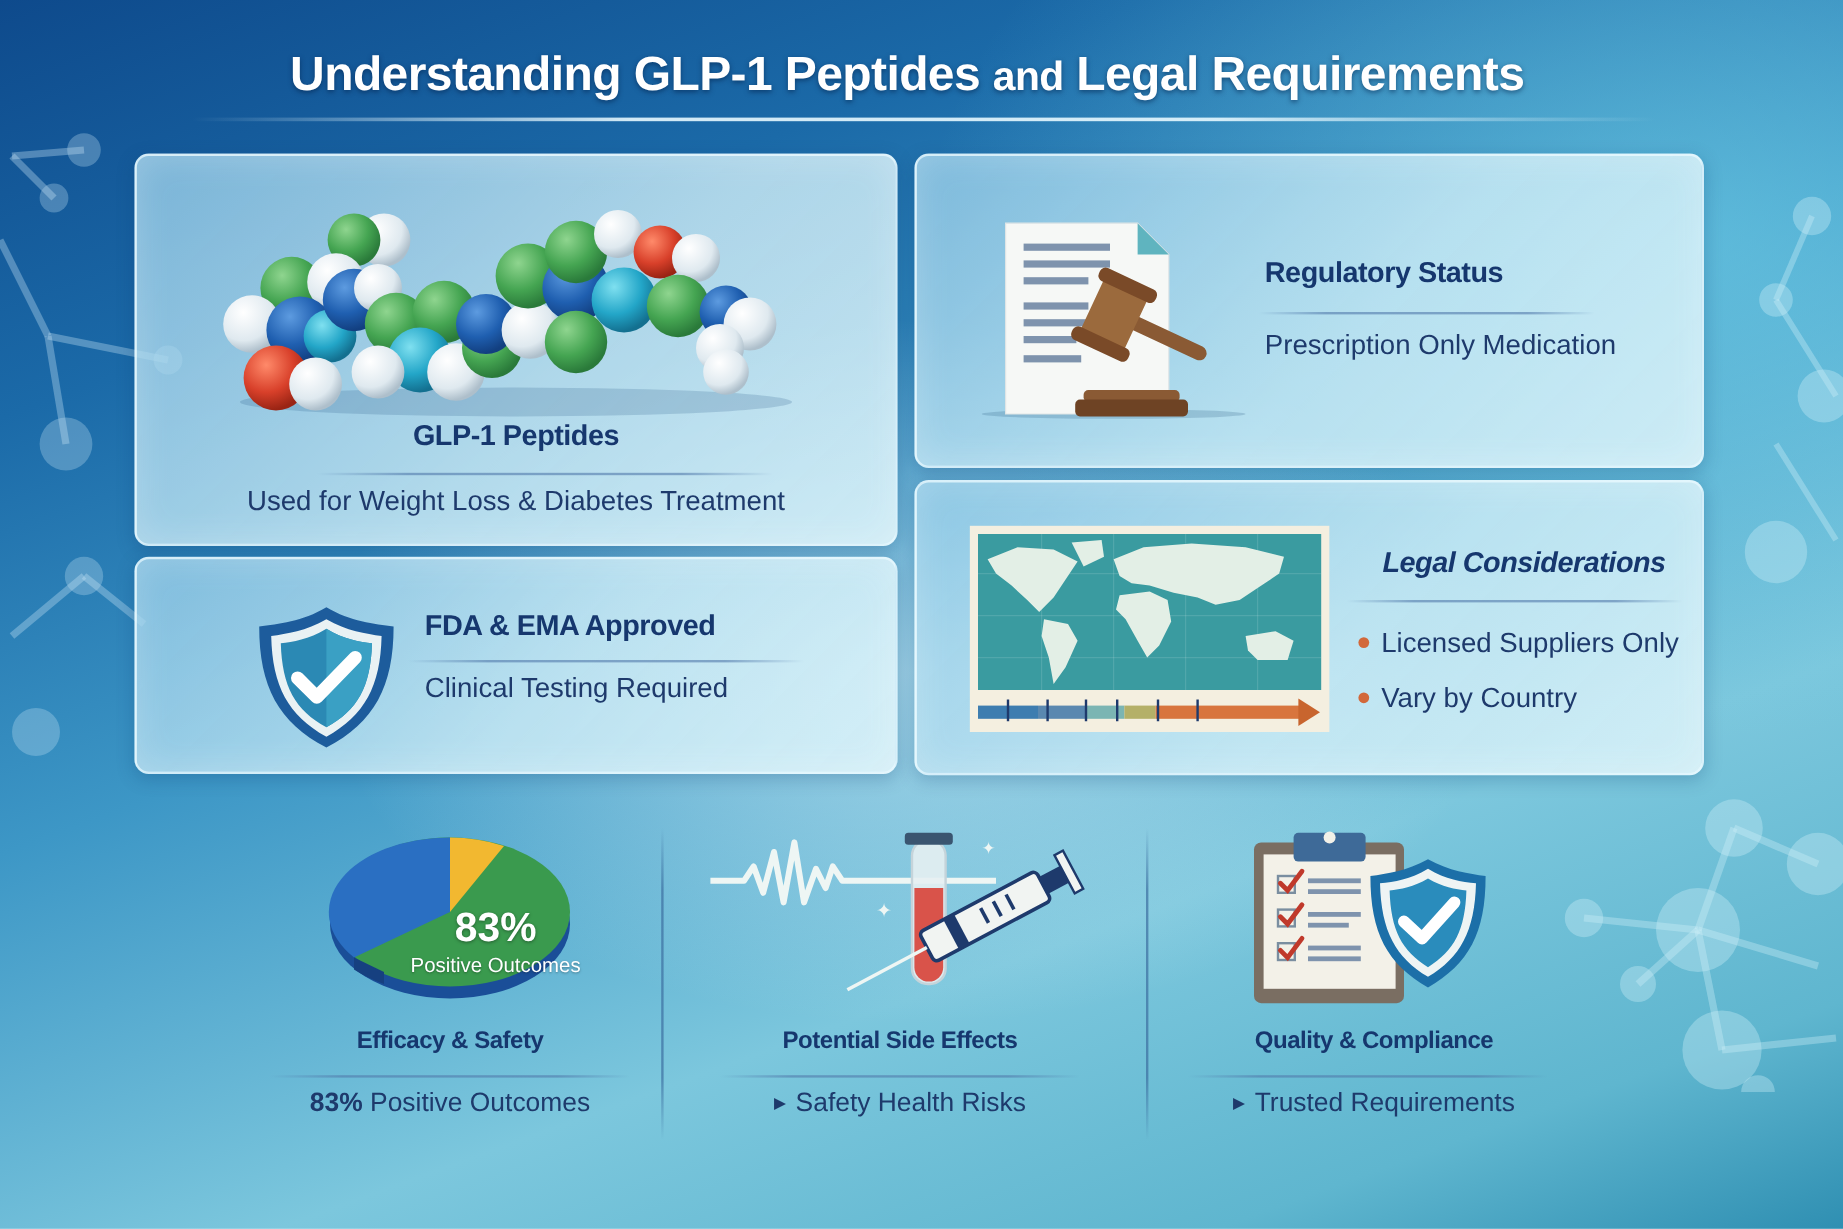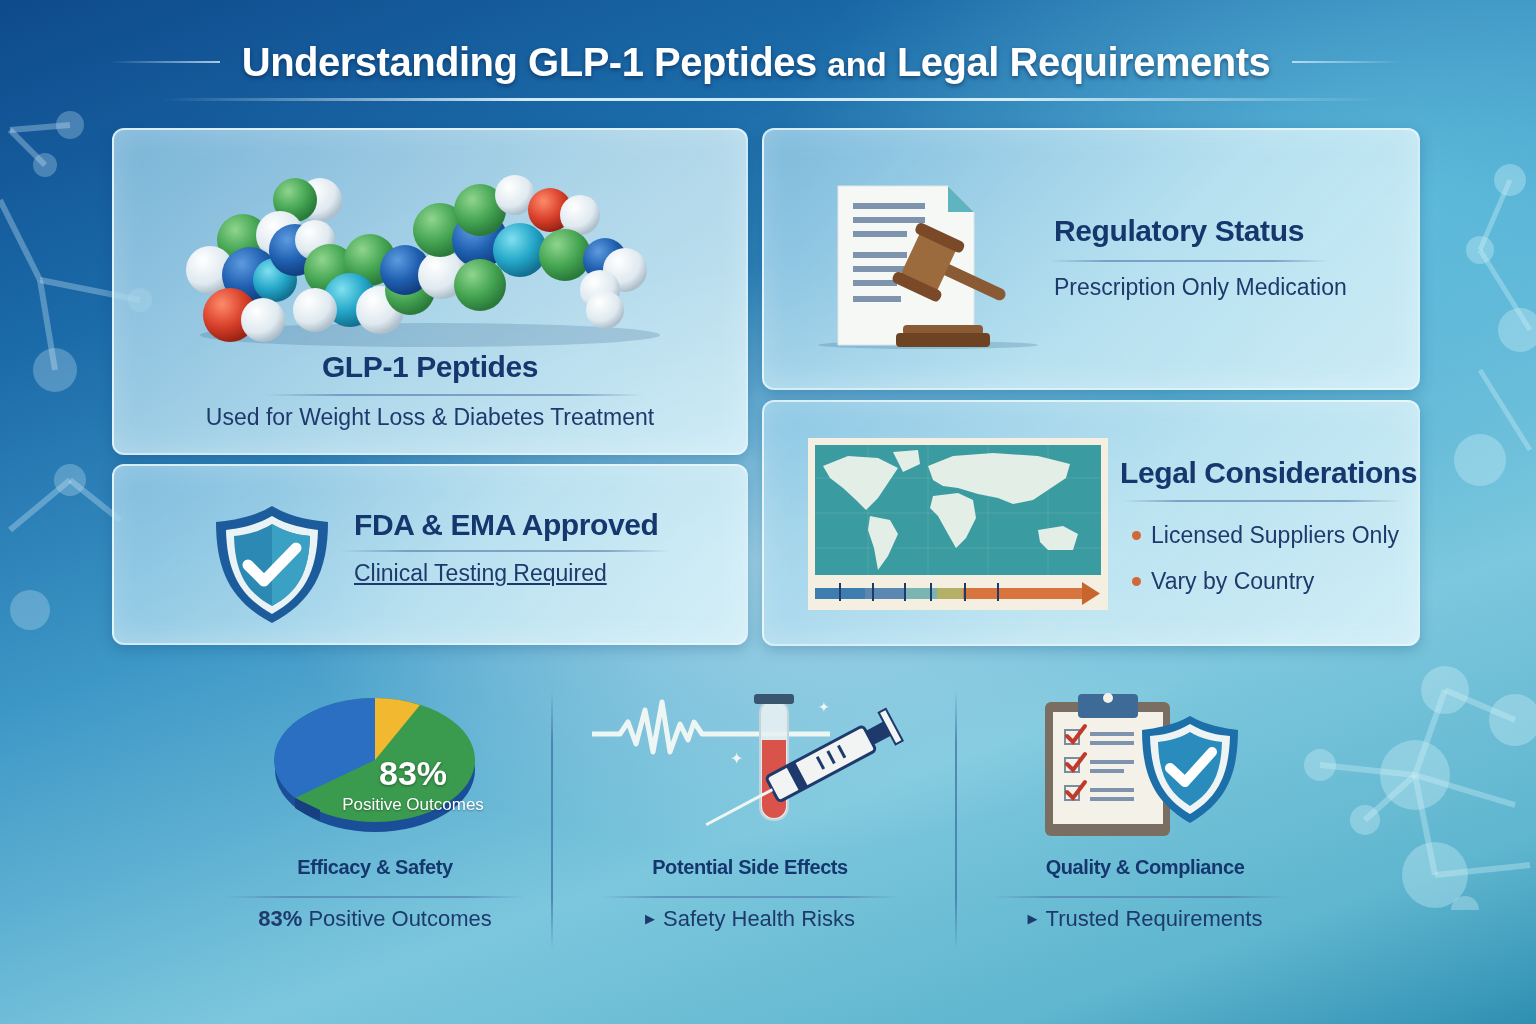--- a/index.html
+++ b/index.html
@@ -8,41 +8,41 @@
     font-family: "Liberation Sans", "DejaVu Sans", sans-serif;
     position: relative;
     background:
       radial-gradient(ellipse 700px 420px at 760px 560px, rgba(220,244,250,0.55), rgba(220,244,250,0) 70%),
       radial-gradient(ellipse 900px 600px at 1400px 200px, rgba(120,215,235,0.55), rgba(120,215,235,0) 70%),
       linear-gradient(160deg, #0e4a8c 0%, #1b6aa8 22%, #3d97c6 45%, #7cc7dd 70%, #5fb6cf 88%, #2f8fb2 100%);
   }
   .bg-molecule { position: absolute; pointer-events: none; }
   .title-wrap {
     position: absolute; top: 36px; left: 0; width: 1512px; height: 52px;
-    display: flex; align-items: center; justify-content: center; gap: 22px;
+    display: flex; align-items: center; justify-content: center; gap: 22px; flex-direction: column;
   }
   .title-rule { height: 2px; width: 110px; background: linear-gradient(90deg, rgba(255,255,255,0), rgba(220,240,255,0.75)); }
   .title-rule.r { background: linear-gradient(90deg, rgba(220,240,255,0.75), rgba(255,255,255,0)); }
   .title {
     color: #ffffff; font-weight: bold; font-size: 40px; letter-spacing: -0.5px;
     text-shadow: 0 2px 4px rgba(0,30,70,0.55);
   }
   .title .small { font-size: 34px; }
   .title-underline {
     position: absolute; top: 98px; left: 160px; width: 1220px; height: 3px;
     background: linear-gradient(90deg, rgba(255,255,255,0), rgba(230,248,255,0.9) 30%, rgba(230,248,255,0.9) 70%, rgba(255,255,255,0));
   }
 
   .card {
     position: absolute; border-radius: 12px;
     background: linear-gradient(135deg, rgba(150,205,232,0.78) 0%, rgba(205,236,246,0.82) 55%, rgba(222,244,250,0.85) 100%);
     border: 2px solid rgba(235,250,255,0.75);
     box-shadow: 0 4px 14px rgba(10,60,110,0.25), inset 0 0 30px rgba(255,255,255,0.25);
   }
-  .card-heading { color: #16376e; font-weight: bold; font-size: 30px; letter-spacing: -0.4px; }
+  .card-heading { color: #16376e; font-weight: bold; font-size: 24px; letter-spacing: -0.4px; }
   .card-sub { color: #1e3a6c; font-size: 23px; }
   .rule {
     height: 2px;
     background: linear-gradient(90deg, rgba(80,120,170,0), rgba(80,120,170,0.6) 20%, rgba(80,120,170,0.6) 80%, rgba(80,120,170,0));
   }
 
   
   #card-glp { left: 112px; top: 128px; width: 636px; height: 327px; }
   #card-glp .mol { position: absolute; left: 66px; top: 30px; }
   #card-glp .card-heading { position: absolute; top: 220px; left: 0; width: 100%; text-align: center; }
@@ -54,26 +54,26 @@
   #card-reg .icon { position: absolute; left: 54px; top: 50px; }
   #card-reg .card-heading { position: absolute; top: 84px; left: 290px; }
   #card-reg .rule { position: absolute; top: 130px; left: 285px; width: 280px; }
   #card-reg .card-sub { position: absolute; top: 144px; left: 290px; }
 
   
   #card-fda { left: 112px; top: 464px; width: 636px; height: 181px; }
   #card-fda .icon { position: absolute; left: 98px; top: 36px; }
   #card-fda .card-heading { position: absolute; top: 42px; left: 240px; }
   #card-fda .rule { position: absolute; top: 84px; left: 226px; width: 330px; }
-  #card-fda .card-sub { position: absolute; top: 94px; left: 240px; text-decoration: underline; }
+  #card-fda .card-sub { position: absolute; top: 94px; left: 240px; }
 
   
   #card-legal { left: 762px; top: 400px; width: 658px; height: 246px; }
   #card-legal .icon { position: absolute; left: 44px; top: 36px; }
-  #card-legal .card-heading { position: absolute; top: 54px; left: 356px; }
+  #card-legal .card-heading { position: absolute; top: 54px; left: 388px; font-style: italic; }
   #card-legal .rule { position: absolute; top: 98px; left: 358px; width: 280px; }
   #card-legal ul { position: absolute; top: 110px; left: 368px; list-style: none; }
   #card-legal li { color: #1e3a6c; font-size: 23px; height: 46px; line-height: 32px; display: flex; align-items: center; gap: 10px; }
   #card-legal .bullet { width: 9px; height: 9px; border-radius: 50%; background: #d2683a; display: inline-block; }
 
   
   .bottom-col { position: absolute; top: 680px; height: 270px; }
   .vdiv { position: absolute; top: 690px; width: 2px; height: 260px;
     background: linear-gradient(180deg, rgba(60,110,160,0), rgba(60,110,160,0.7) 20%, rgba(60,110,160,0.7) 80%, rgba(60,110,160,0)); }
   .bottom-col .card-heading { position: absolute; top: 176px; left: 0; width: 100%; text-align: center; font-size: 20px; }

